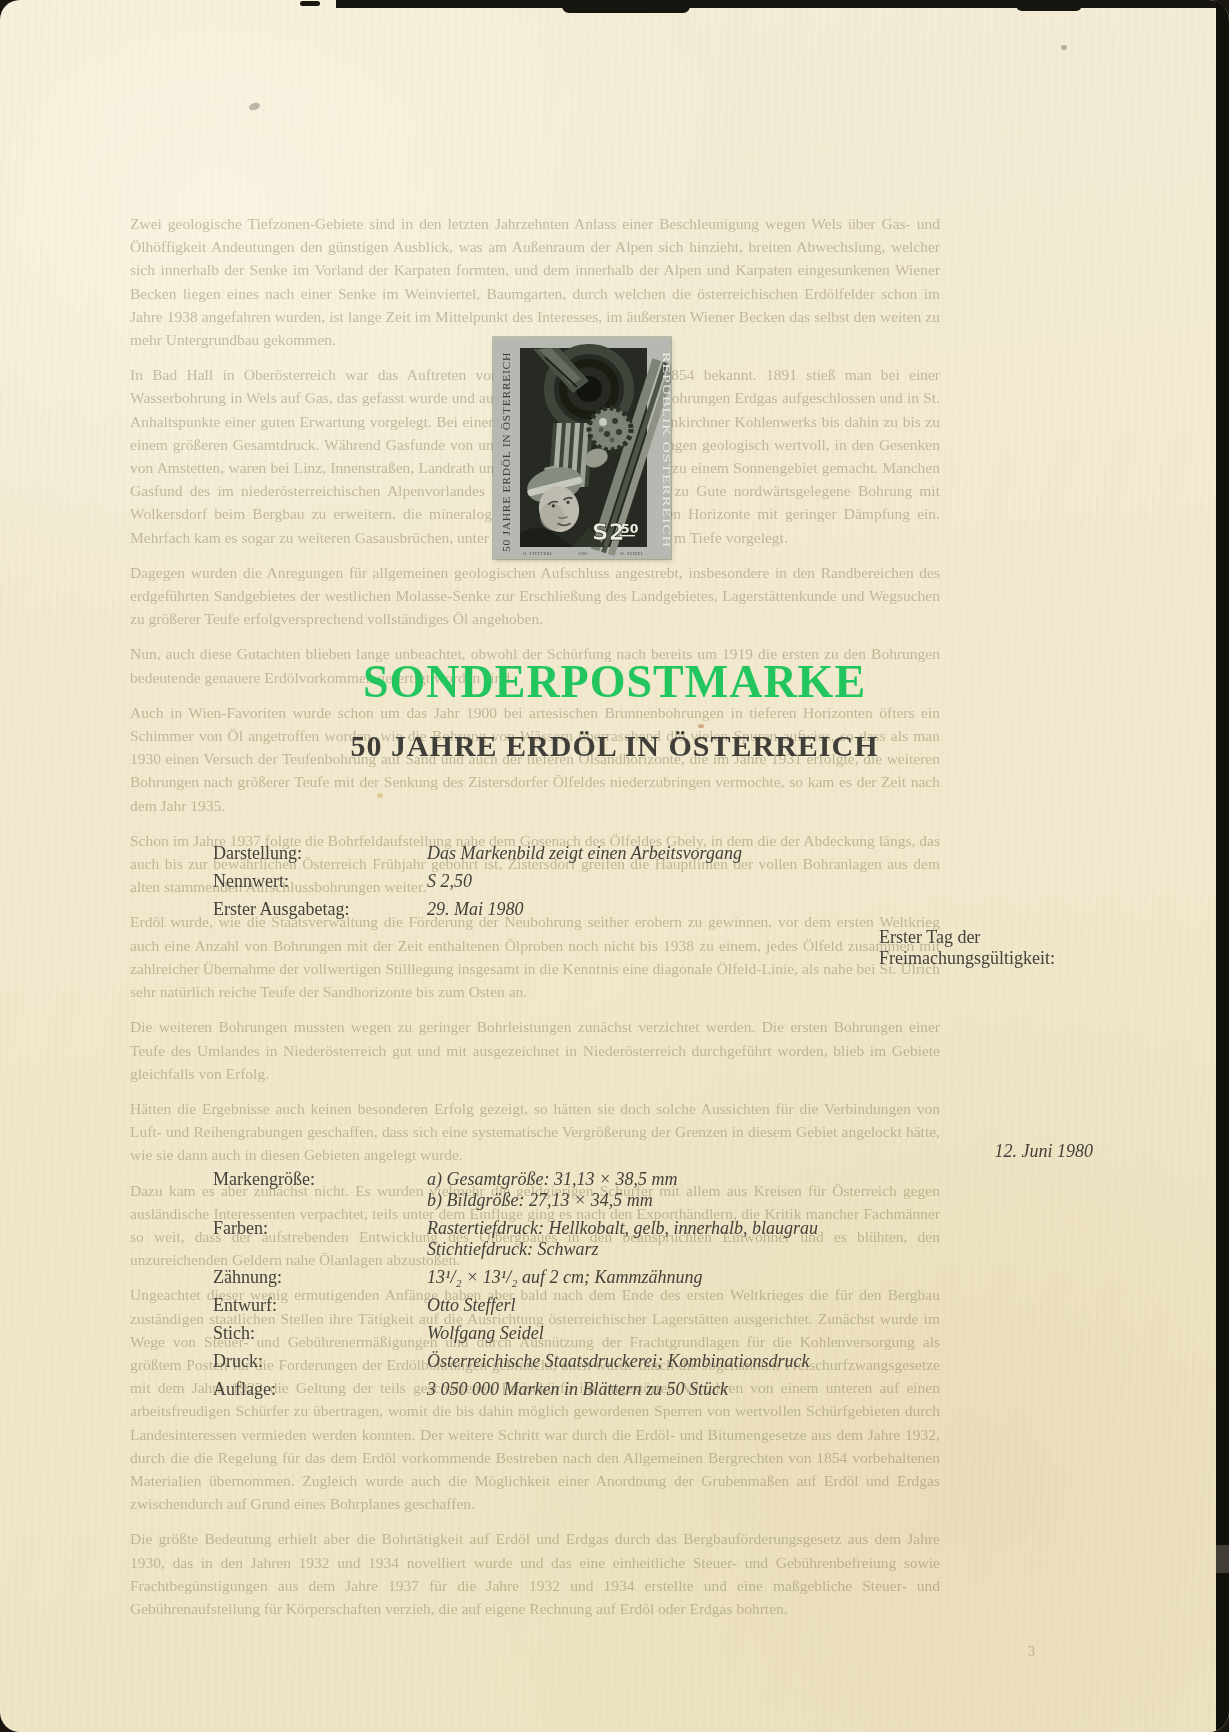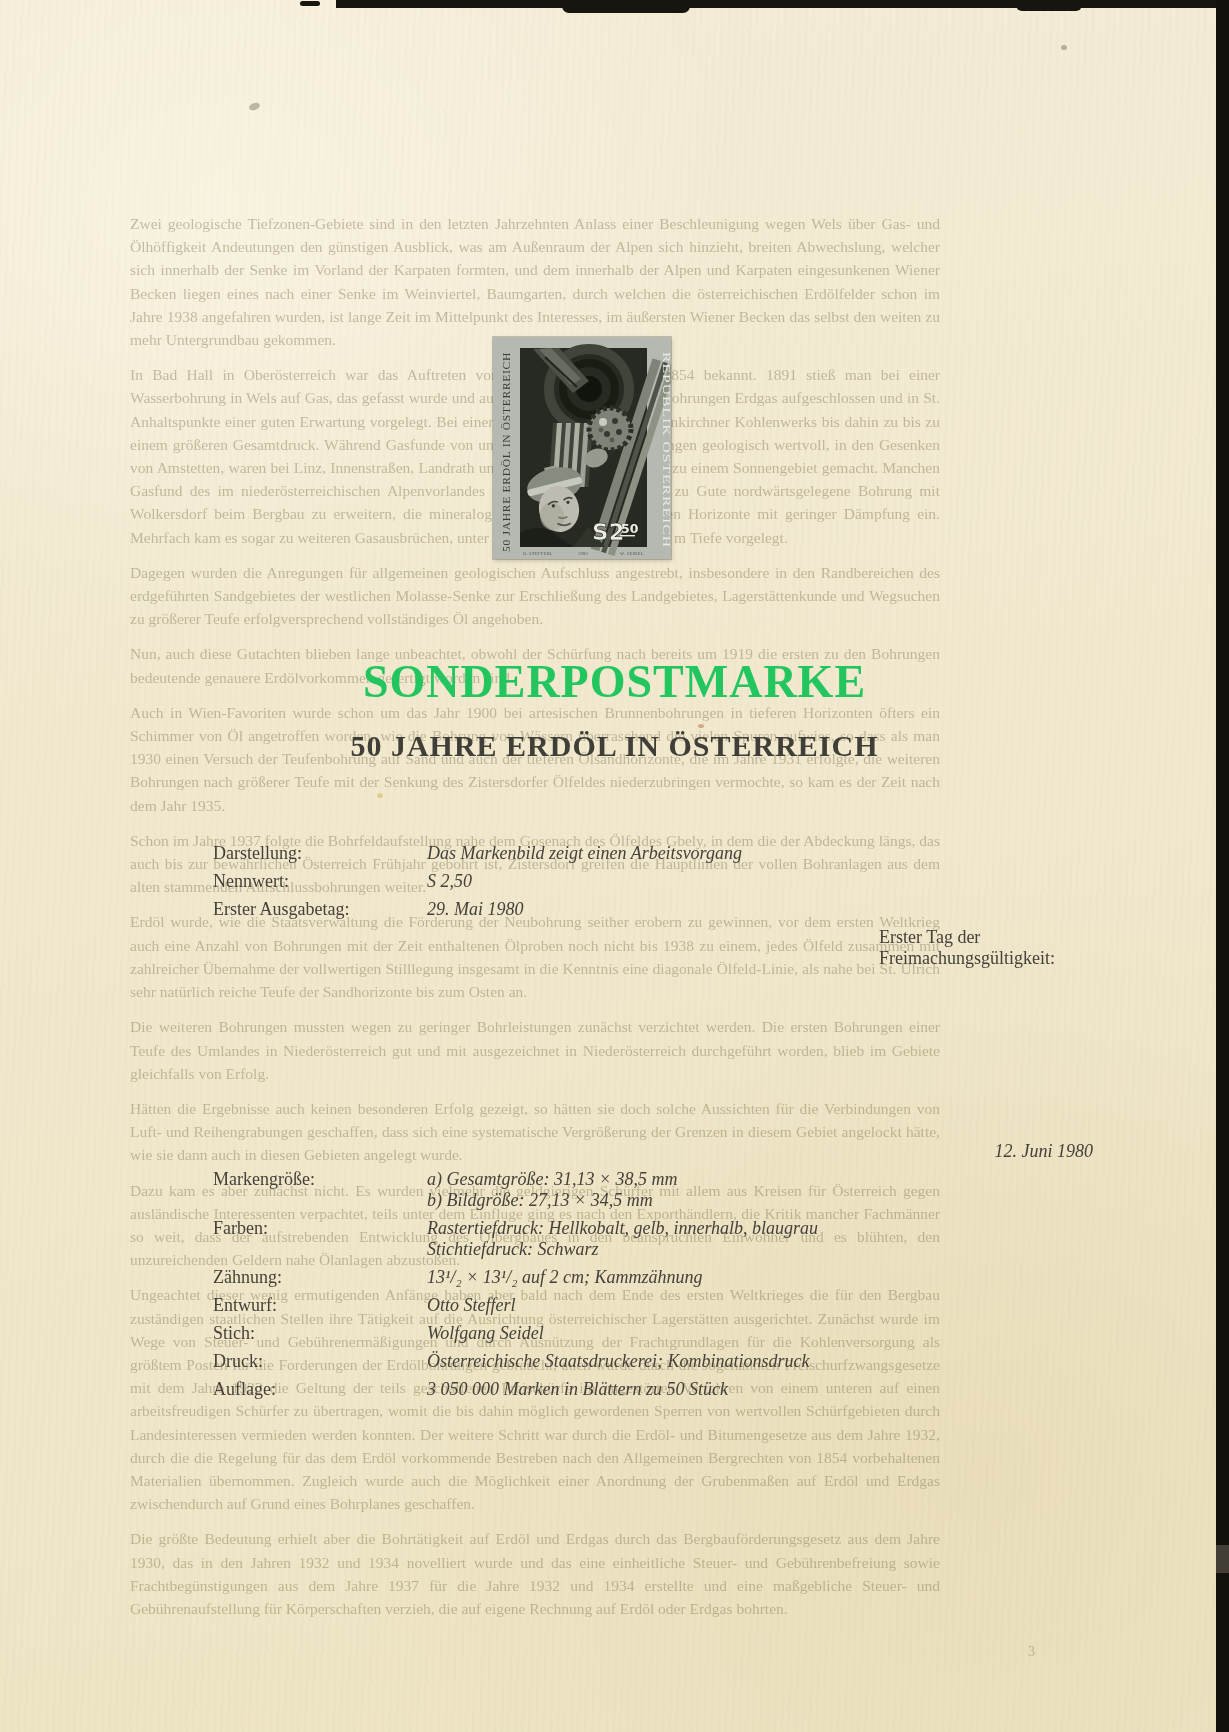--- a/index.html
+++ b/index.html
@@ -1,17 +1,17 @@
 <!DOCTYPE html>
 <html><head>
 <meta charset="utf-8">
 <style>
   html,body{margin:0;padding:0;background:#1a160f;}
   .canvas{position:relative;width:1229px;height:1732px;overflow:hidden;background:#17130c;
-          font-family:"Liberation Serif","DejaVu Serif",serif;}
+          font-family:"Liberation Serif","DejaVu Serif",serif;border-radius:20px;}
   .paper{position:absolute;inset:0;z-index:0;
     background:
       radial-gradient(ellipse 900px 700px at 18% 12%, rgba(255,252,238,0.5), rgba(255,252,238,0) 60%),
       radial-gradient(ellipse 1000px 900px at 80% 85%, rgba(226,210,168,0.45), rgba(226,210,168,0) 65%),
       linear-gradient(175deg,#f3ecd6 0%,#f1e8cd 45%,#eee4c4 100%);}
   .paper-grain{position:absolute;inset:0;z-index:0;opacity:.5;
     background:repeating-linear-gradient(92deg, rgba(190,175,135,0.06) 0 3px, rgba(255,255,255,0.05) 3px 7px);}
 
   
   .top-strip{position:absolute;top:0;left:336px;right:0;height:8px;background:#17150f;z-index:6;}

